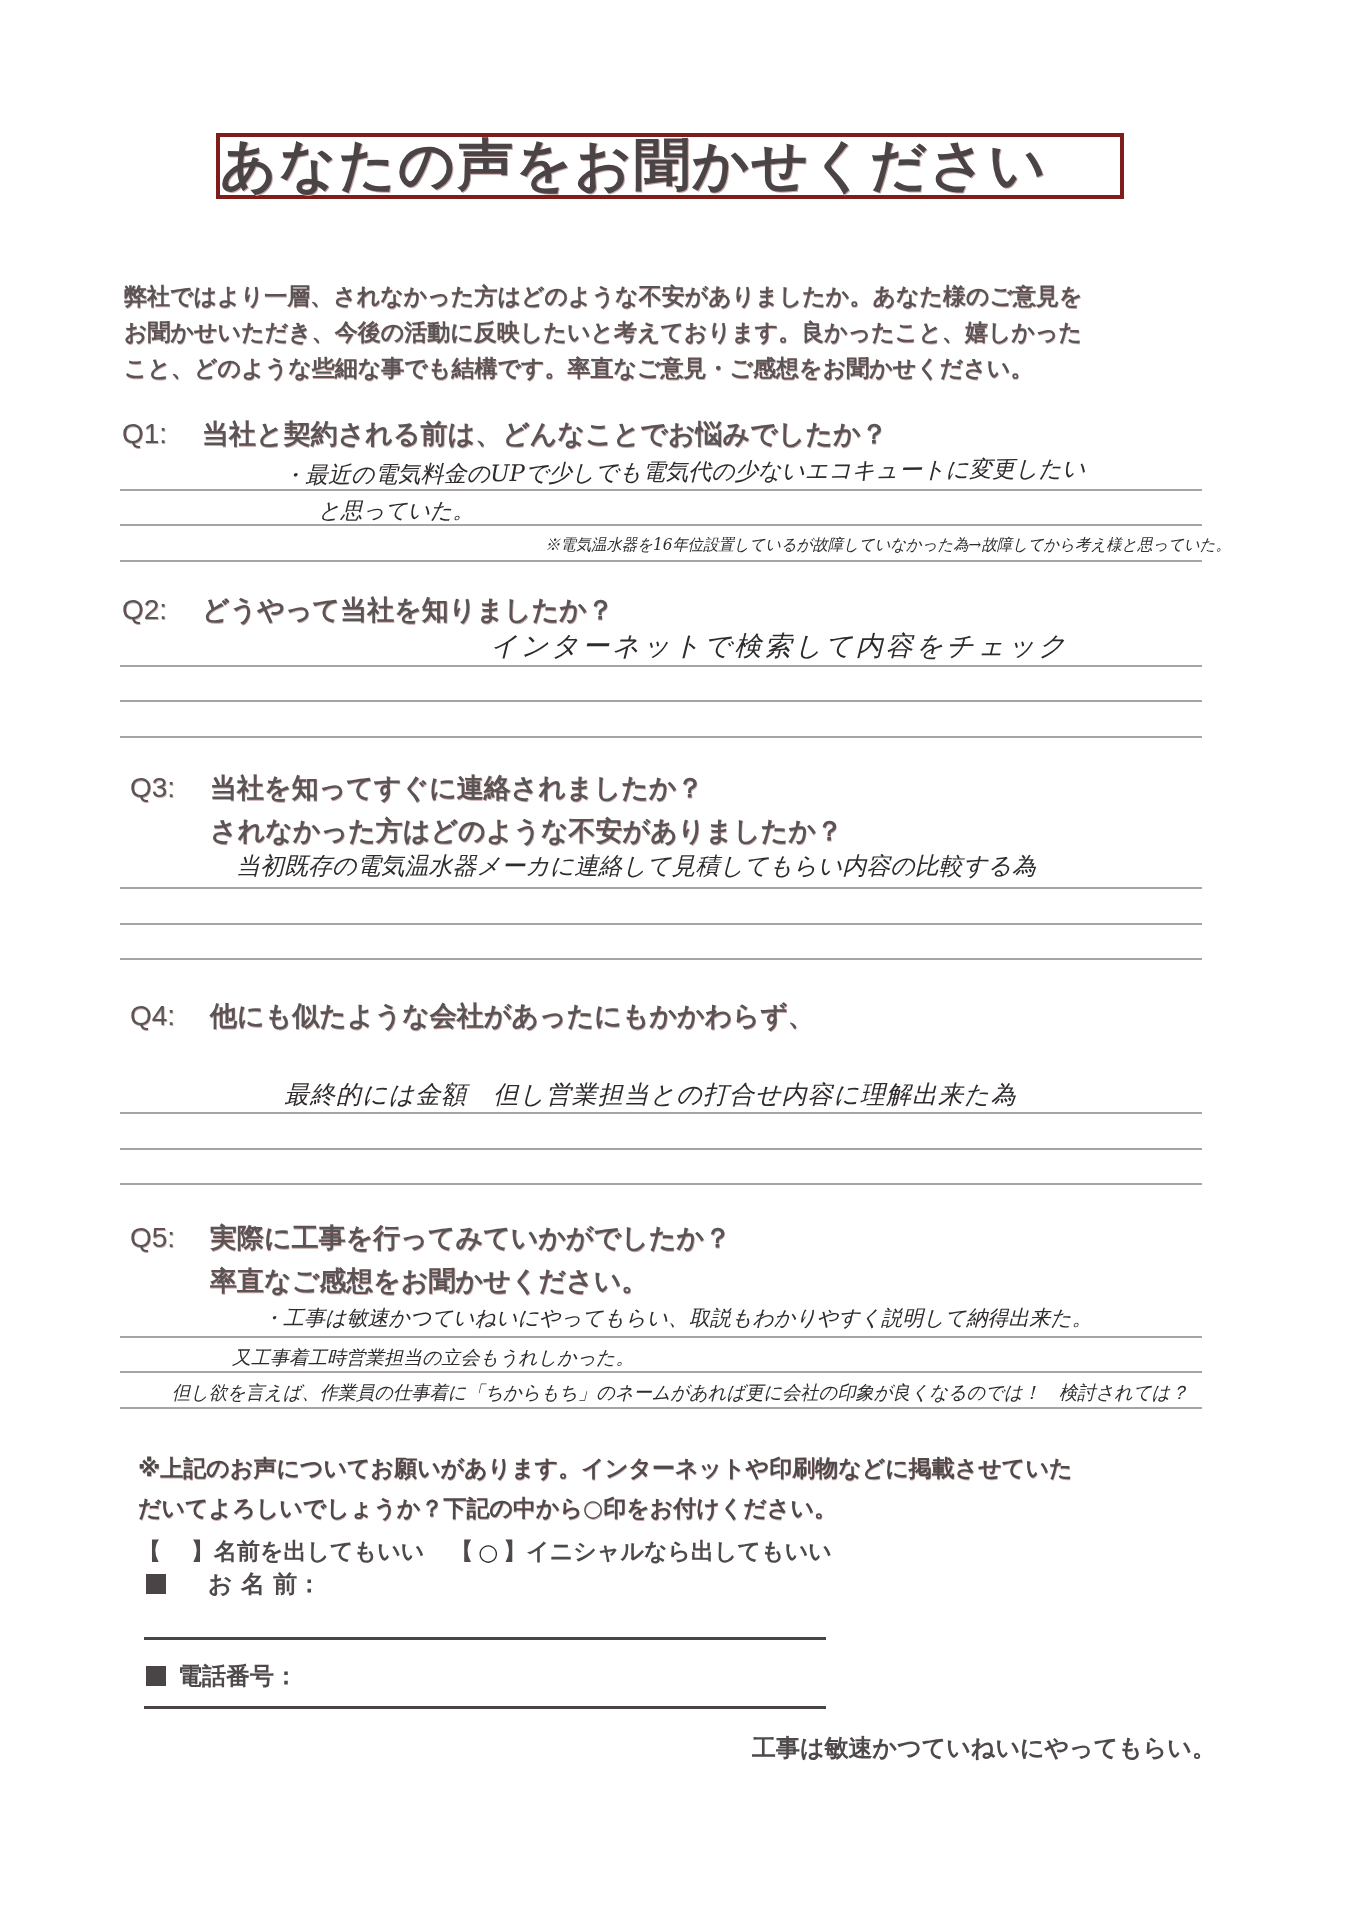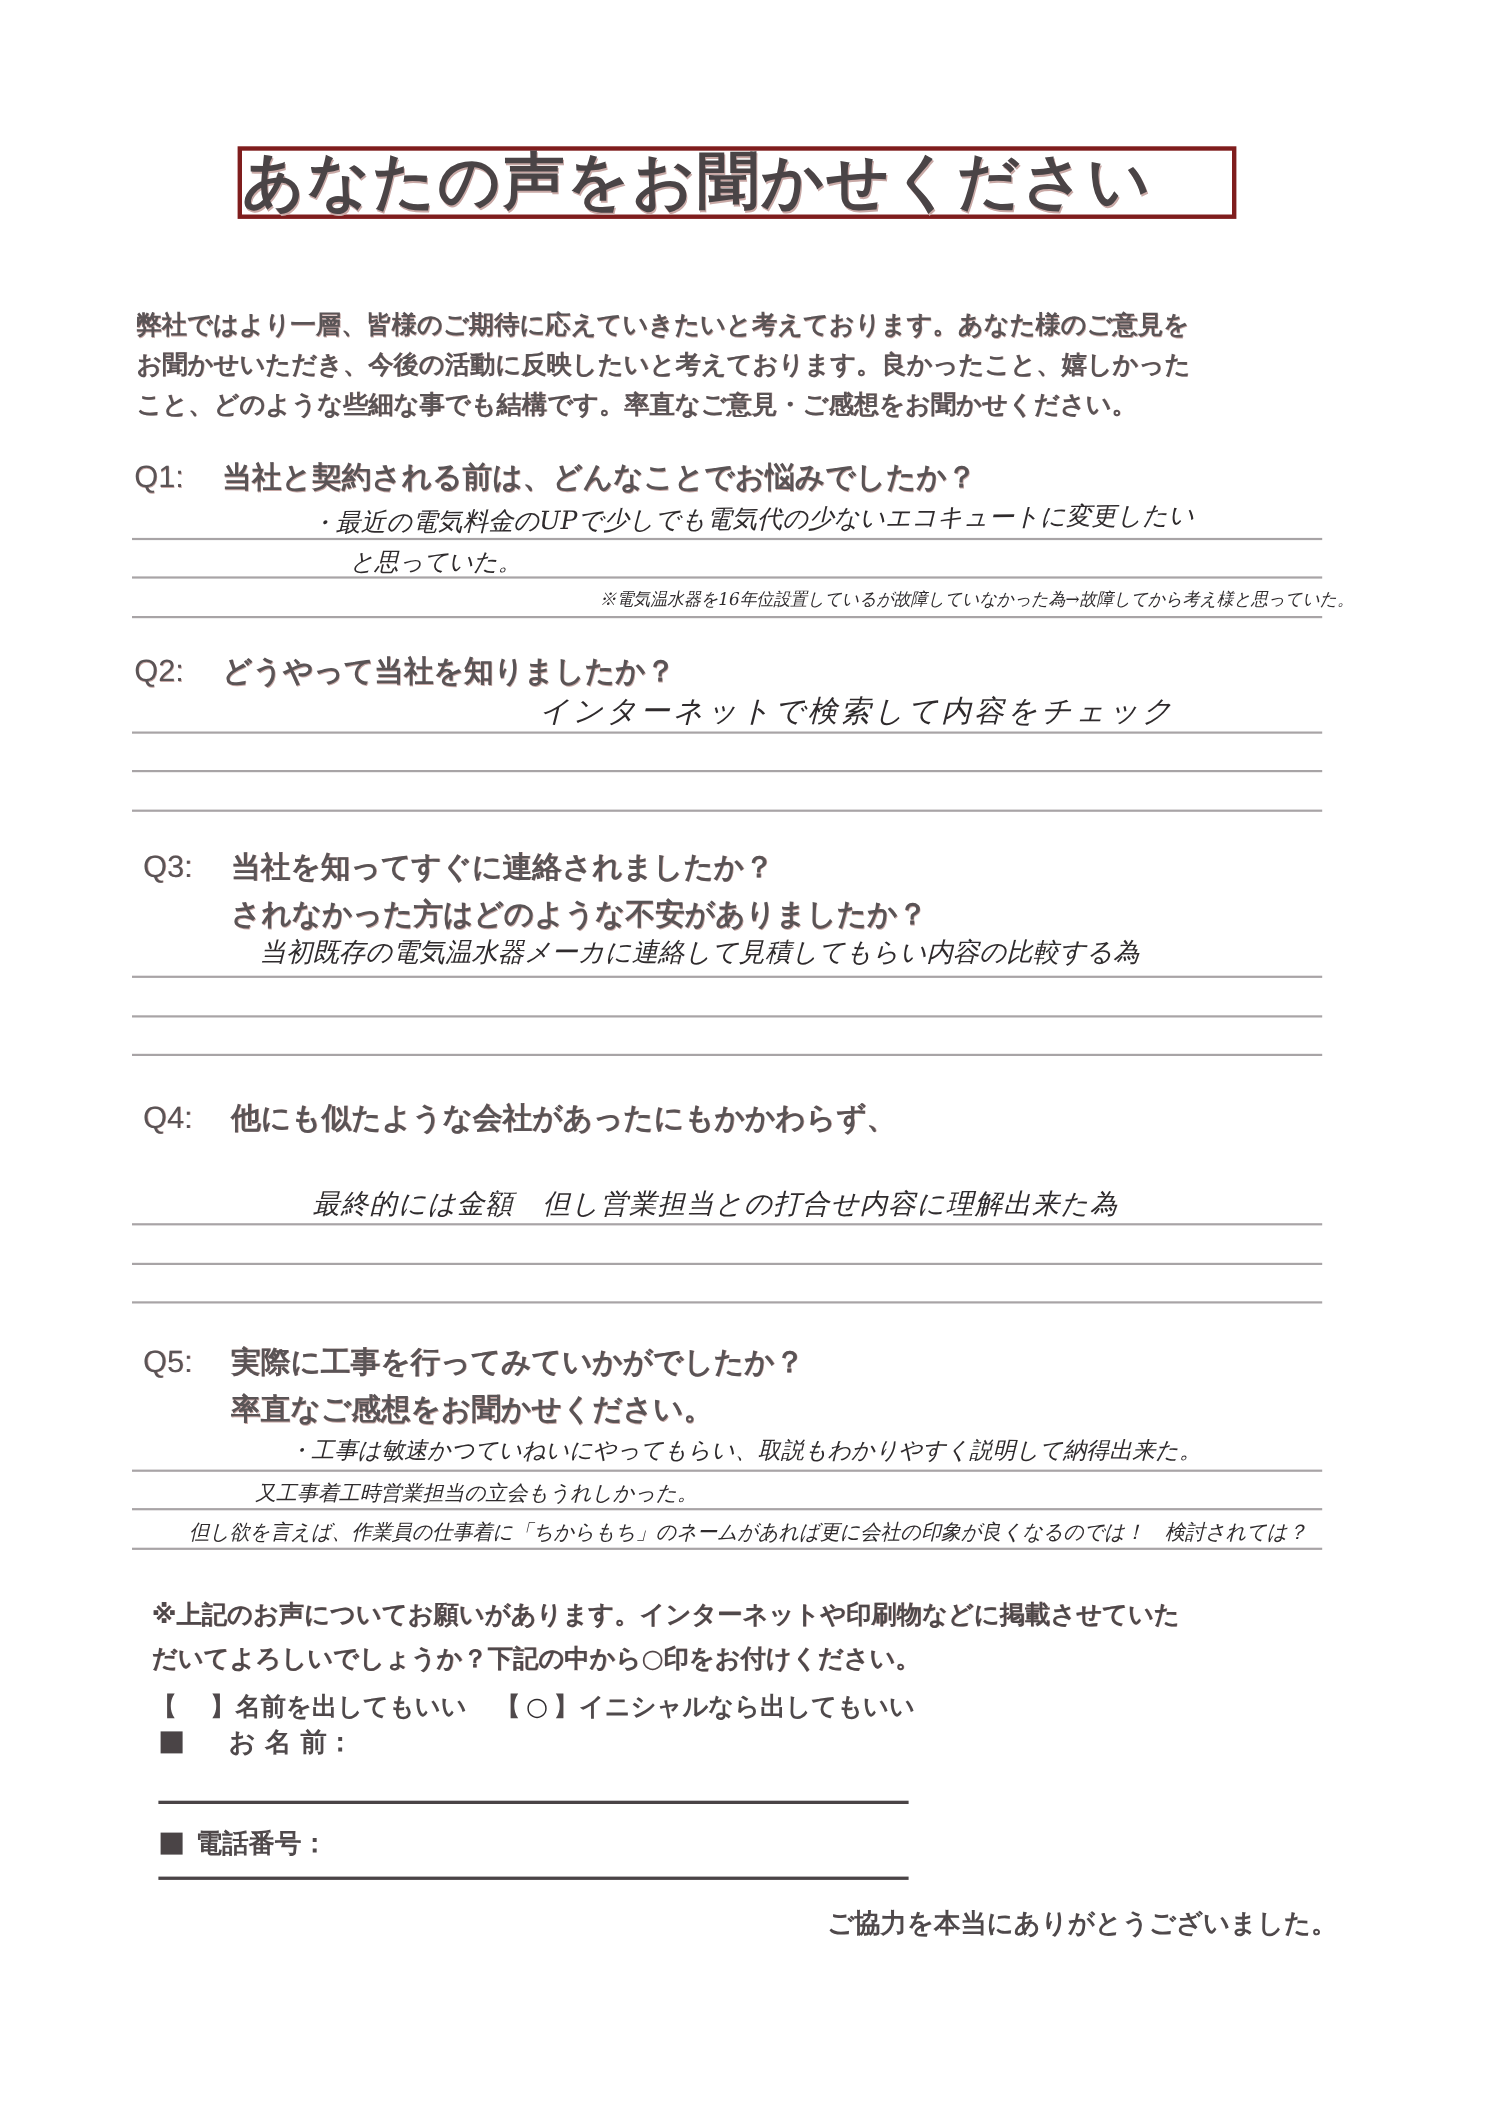--- a/index.html
+++ b/index.html
@@ -35,21 +35,21 @@
   .thanks div { white-space: nowrap; }
 </style>
 </head>
 <body>
 
 <div class="abs title-box">
   <span class="title-text">あなたの声をお聞かせください</span>
 </div>
 
 <div class="abs intro">
-  <div>弊社ではより一層、皆様のご期待に応えていきたいと考えております。あなた様のご意見を</div>
+  <div>弊社ではより一層、されなかった方はどのような不安がありましたか。あなた様のご意見を</div>
   <div>お聞かせいただき、今後の活動に反映したいと考えております。良かったこと、嬉しかった</div>
   <div>こと、どのような些細な事でも結構です。率直なご意見・ご感想をお聞かせください。</div>
 </div>
 
 <div class="abs q" style="left:122px; top:416px;">
   <span class="qnum">Q1:</span><span>当社と契約される前は、どんなことでお悩みでしたか？</span>
 </div>
 <div class="abs hw" style="left:282px; top:460px; font-size:23px; transform:rotate(-0.5deg);">・最近の電気料金のUPで少しでも電気代の少ないエコキュートに変更したい</div>
 <div class="abs hw" style="left:318px; top:496px; font-size:22px;">と思っていた。</div>
 <div class="abs hw" style="left:545px; top:535px; font-size:16px; transform:scaleX(0.96);">※電気温水器を16年位設置しているが故障していなかった為→故障してから考え様と思っていた。</div>
@@ -121,14 +121,14 @@
 <div class="abs field-line" style="top:1637px;"></div>
 
 <div class="abs field-label" style="top:1660px;">
   <span class="sq"></span>
   <span>電話番号：</span>
   <span class="hw" style="margin-left:20px;"></span>
 </div>
 <div class="abs field-line" style="top:1706px;"></div>
 
 <div class="abs thanks">
-  <div>ご協力を本当にありがとうございました。</div>
+  <div>工事は敏速かつていねいにやってもらい。</div>
 </div>
 
 </body></html>

